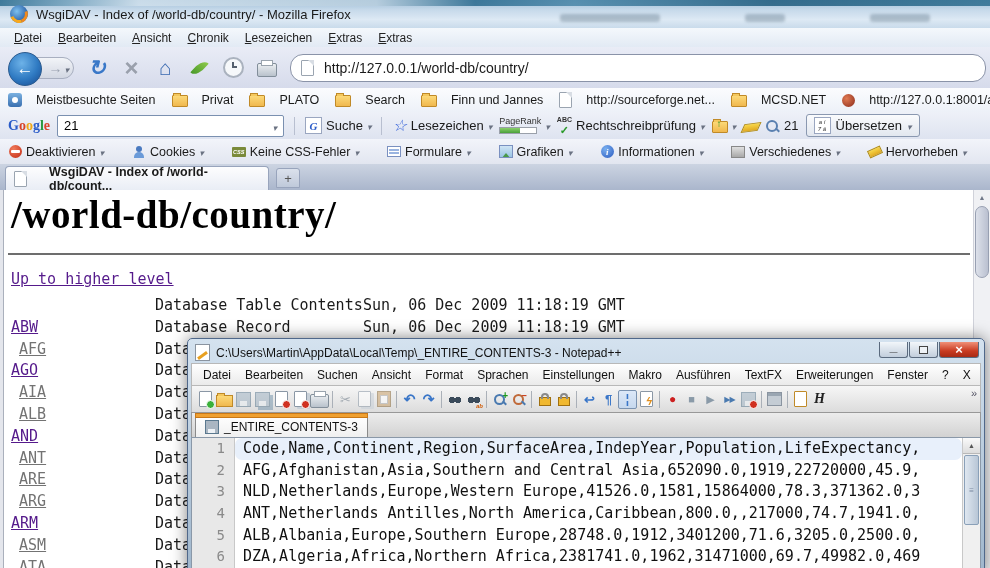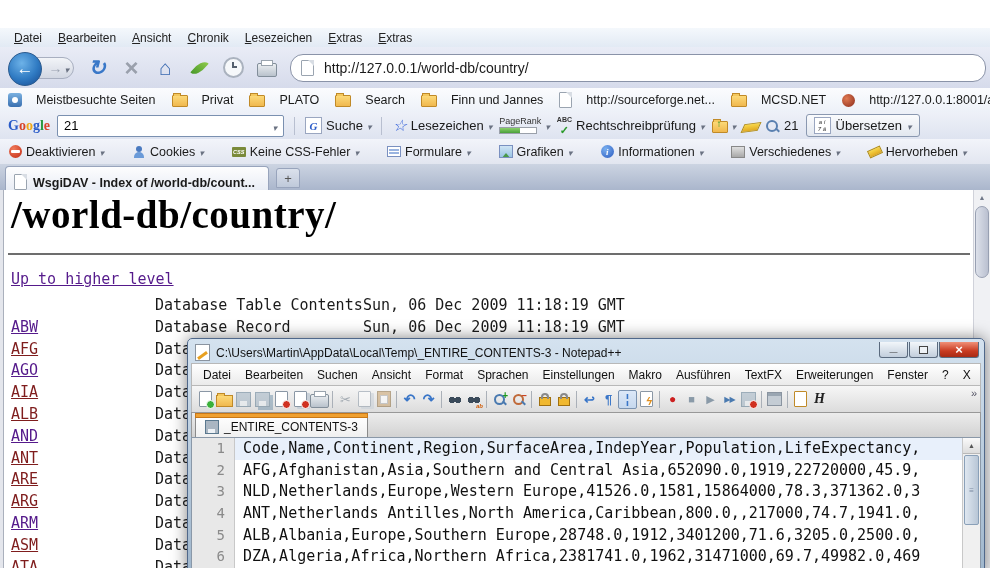--- a/index.html
+++ b/index.html
@@ -100,34 +100,34 @@
   .ic-box{width:12px;height:10px;background:linear-gradient(#e0e0e0,#a8a8a8);border:1px solid #888;}
   .ic-brush{width:13px;height:6px;background:linear-gradient(#f8d84a,#e0a820);border:1px solid #b08a10;transform:rotate(-25deg);}
   .ic-resize{font-size:8px;color:#1a9a1a;font-weight:bold;letter-spacing:-1px;}
   .ic-resize::before{content:"↖↘";}
   .ic-wrench{width:12px;height:4px;background:#8a94a0;border-radius:2px;transform:rotate(-40deg);position:relative;}
   .ic-wrench::before{content:"";position:absolute;right:-2px;top:-2px;width:6px;height:6px;border:2px solid #8a94a0;border-radius:50%;border-left-color:transparent;}
   .ff-tabbar{position:absolute;left:0;top:164px;right:0;height:26px;
     background:linear-gradient(#ccd4e2,#aab6cc);border-bottom:1px solid #8894ac;}
   .fftab{position:absolute;left:5px;top:2px;width:264px;height:24px;box-sizing:border-box;
     background:linear-gradient(#fdfdfe,#e9edf5);border:1px solid #98a4bc;border-bottom:none;border-radius:4px 4px 0 0;
-    display:flex;align-items:flex-end;gap:6px;padding:0 8px;font-size:12.5px;color:#1a1a1a;font-weight:bold;}
+    display:flex;align-items:center;gap:22px;padding:0 8px;font-size:12.5px;color:#1a1a1a;font-weight:bold;}
   .newtab{position:absolute;left:276px;top:4px;width:24px;height:20px;box-sizing:border-box;
     background:linear-gradient(#dbe1ec,#bfc9da);border:1px solid #98a4bc;border-radius:3px 3px 0 0;
     display:flex;align-items:center;justify-content:center;font-size:13px;color:#555;}
   
   .ff-content{position:absolute;left:0;top:190px;right:0;bottom:0;background:#fff;border-left:3px solid #e4e6ec;box-shadow:inset 1px 0 0 #aab0bc;}
   .pg-h1{position:absolute;left:8px;top:2px;font-family:"Liberation Serif",serif;font-weight:bold;font-size:39px;color:#000;letter-spacing:.5px;}
   .pg-hr{position:absolute;left:5px;right:20px;top:63px;height:0;border-top:2px solid #6d6d6d;}
   .mono{font-family:"DejaVu Sans Mono","Liberation Mono",monospace;font-size:15px;}
   .pg-up{position:absolute;left:8px;top:80px;color:#551a8b;text-decoration:underline;}
   .rows{position:absolute;left:0;top:106px;right:17px;bottom:0;}
   .row{position:absolute;left:0;right:0;height:22px;}
   .row .lnk{position:absolute;left:8px;text-decoration:underline;white-space:pre;}
-  .row .lnk.n{color:#7f1d1d;} .row .lnk.v{color:#551a8b;}
+  .row .lnk.n{color:#737373;margin-left:8px;} .row .lnk.v{color:#551a8b;}
   .row .typ{position:absolute;left:152px;color:#1a1a1a;white-space:pre;}
   .row .dat{position:absolute;left:360px;color:#1a1a1a;white-space:pre;}
   .ff-scroll{position:absolute;right:0;top:190px;bottom:0;width:16px;background:#f0f1f4;border-left:1px solid #d0d2da;}
   .ff-scroll .up{height:14px;display:flex;align-items:center;justify-content:center;font-size:7px;color:#707888;}
   .ff-scroll .up::before{content:"▲";}
   .ff-thumb{position:absolute;left:1px;right:1px;top:16px;height:70px;background:linear-gradient(90deg,#dde1ea,#bac0d0);border:1px solid #98a0b2;border-radius:7px;}
   
   .npp{position:absolute;left:187px;top:338px;width:798px;height:236px;box-sizing:border-box;
     background:linear-gradient(#d4e2ef,#9fb6cc);border:1px solid #50688a;border-radius:5px 5px 0 0;
     box-shadow:0 0 16px rgba(0,0,0,.5);padding:3px;}
@@ -192,34 +192,41 @@
   .npp-tab::before{content:"";position:absolute;left:-1px;right:-1px;top:-3px;height:3px;background:#f0a030;border:1px solid #c87818;}
   .tab-flop{width:12px;height:12px;background:#aab6c2;border:1px solid #5a788e;position:relative;}
   .tab-flop::after{content:"";position:absolute;left:2px;bottom:0;width:7px;height:4px;background:#eef2f6;}
   .npp-editor{position:relative;height:136px;background:#fff;border:1px solid #8a98a8;display:flex;overflow:hidden;}
   .gutter{width:42px;background:#e8e8e8;border-right:1px solid #c8c8c8;flex:0 0 auto;}
   .lnum{height:21.7px;line-height:21.7px;text-align:right;padding-right:9px;color:#8a8a8a;
     font-family:"DejaVu Sans Mono","Liberation Mono",monospace;font-size:14px;}
   .codearea{flex:1;position:relative;overflow:hidden;}
   .cline{height:21.7px;line-height:21.7px;white-space:pre;padding-left:8px;color:#101010;
     font-family:"DejaVu Sans Mono","Liberation Mono",monospace;font-size:15px;}
-  .cline.cur{background:#e8f0fb;}
+  .cline.cur{background:#e8f0fb;border-radius:7px;}
   .npp-vscroll{width:17px;background:#f0f0f0;border-left:1px solid #c8c8c8;flex:0 0 auto;position:relative;}
   .npp-vscroll .up{height:15px;background:linear-gradient(#fafafa,#dcdcdc);border-bottom:1px solid #b8b8b8;
     display:flex;align-items:center;justify-content:center;font-size:7px;color:#555;}
   .npp-vscroll .up::before{content:"▲";}
   .npp-thumb{position:absolute;left:1px;right:1px;top:17px;height:68px;background:linear-gradient(90deg,#dfe7f0,#b8c6d6);
     border:1px solid #8aa0b8;border-radius:2px;display:flex;align-items:center;justify-content:center;color:#7a8aa0;font-size:8px;}
   .npp-thumb::before{content:"≡";}
 </style>
 </head>
 <body>
 
 <div id="screen">
 
+  <div class="ff-titlebar">
+    <span class="ff-appicon"></span>
+    <span class="ff-title">WsgiDAV - Index of /world-db/country/ - Mozilla Firefox</span>
+    <span class="ghost" style="left:560px;top:14px;width:100px;"></span>
+    <span class="ghost" style="left:745px;top:14px;width:40px;"></span>
+    <span class="ghost" style="left:870px;top:14px;width:60px;"></span>
+  </div>
 
   <div class="ff-menubar">
     <span class="fmi">Datei</span>
     <span class="fmi">Bearbeiten</span>
     <span class="fmi">Ansicht</span>
     <span class="fmi">Chronik</span>
     <span class="fmi">Lesezeichen</span>
     <span class="fmi">Extras</span>
     <span class="fmi">Extras</span>
   </div>

